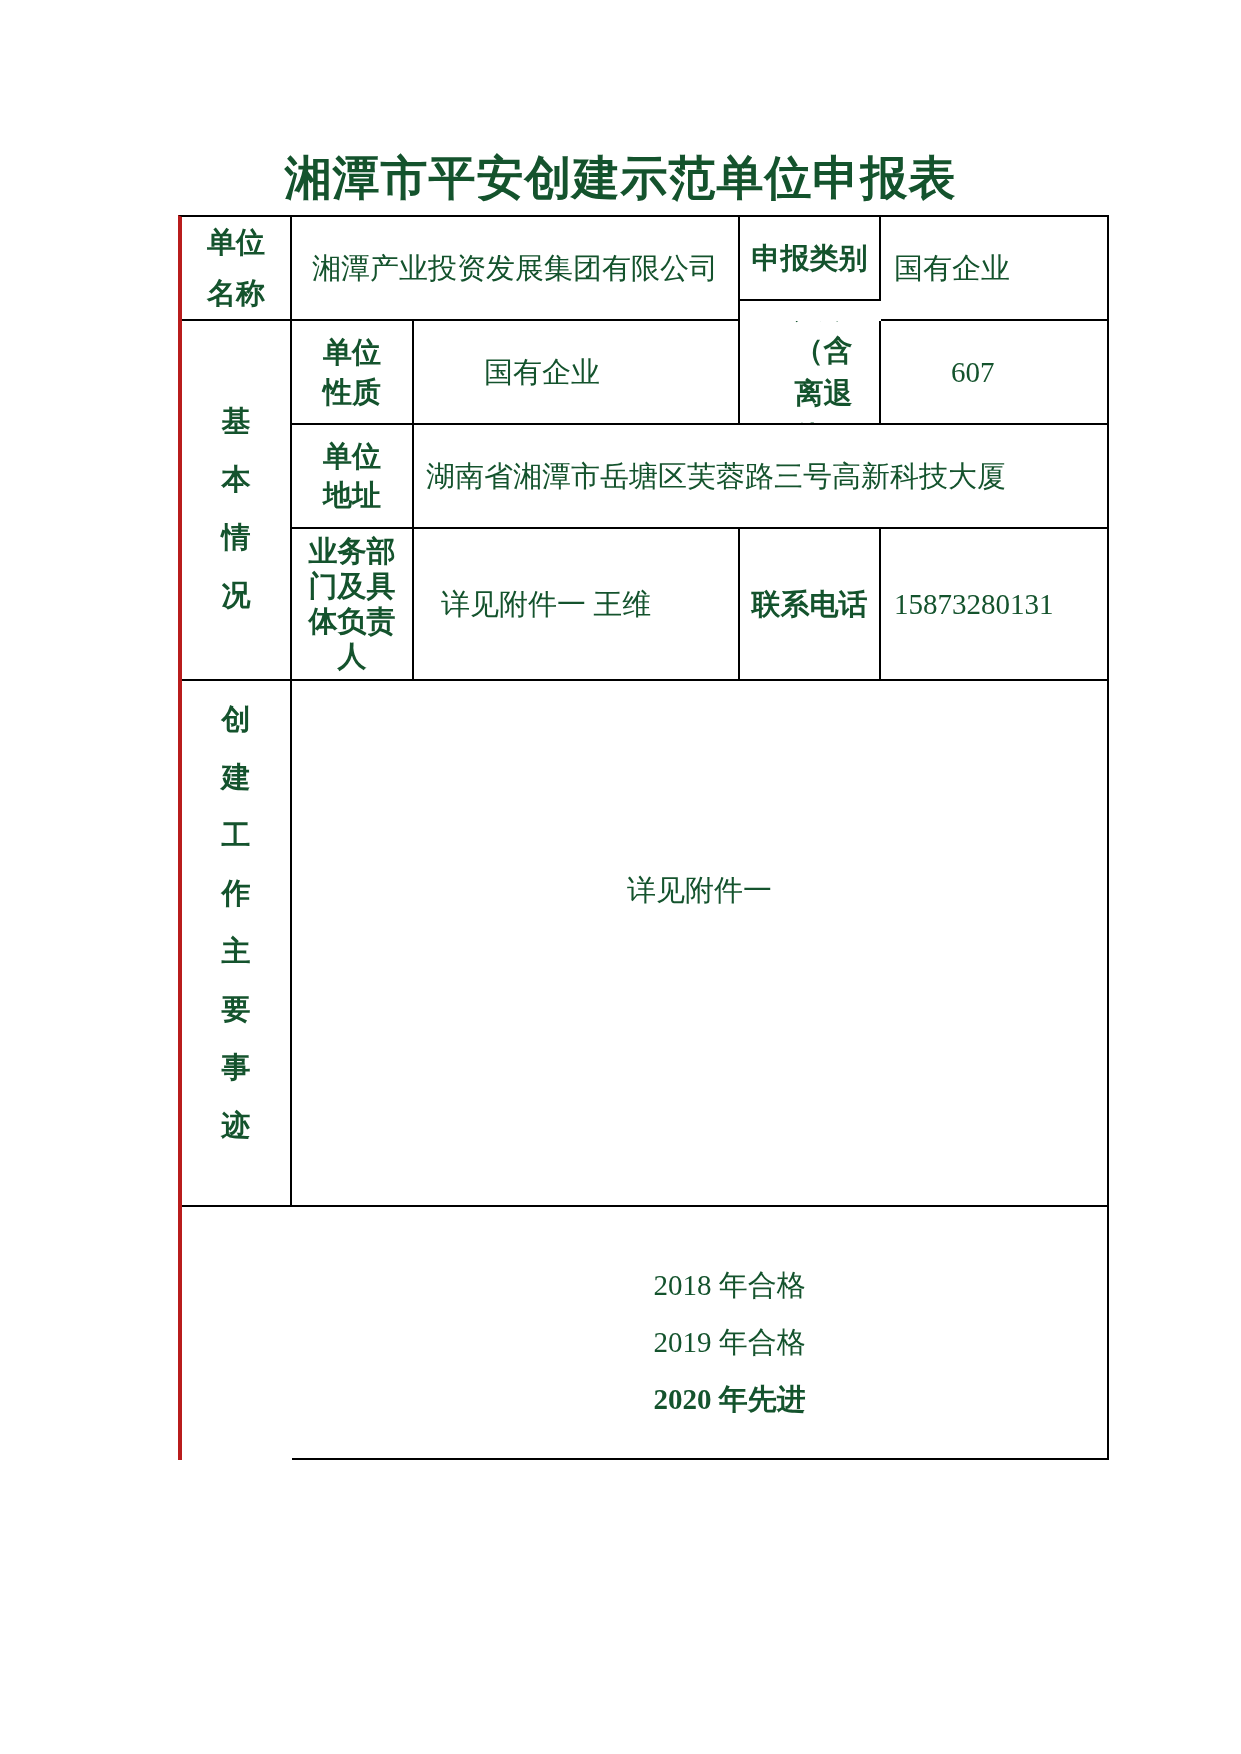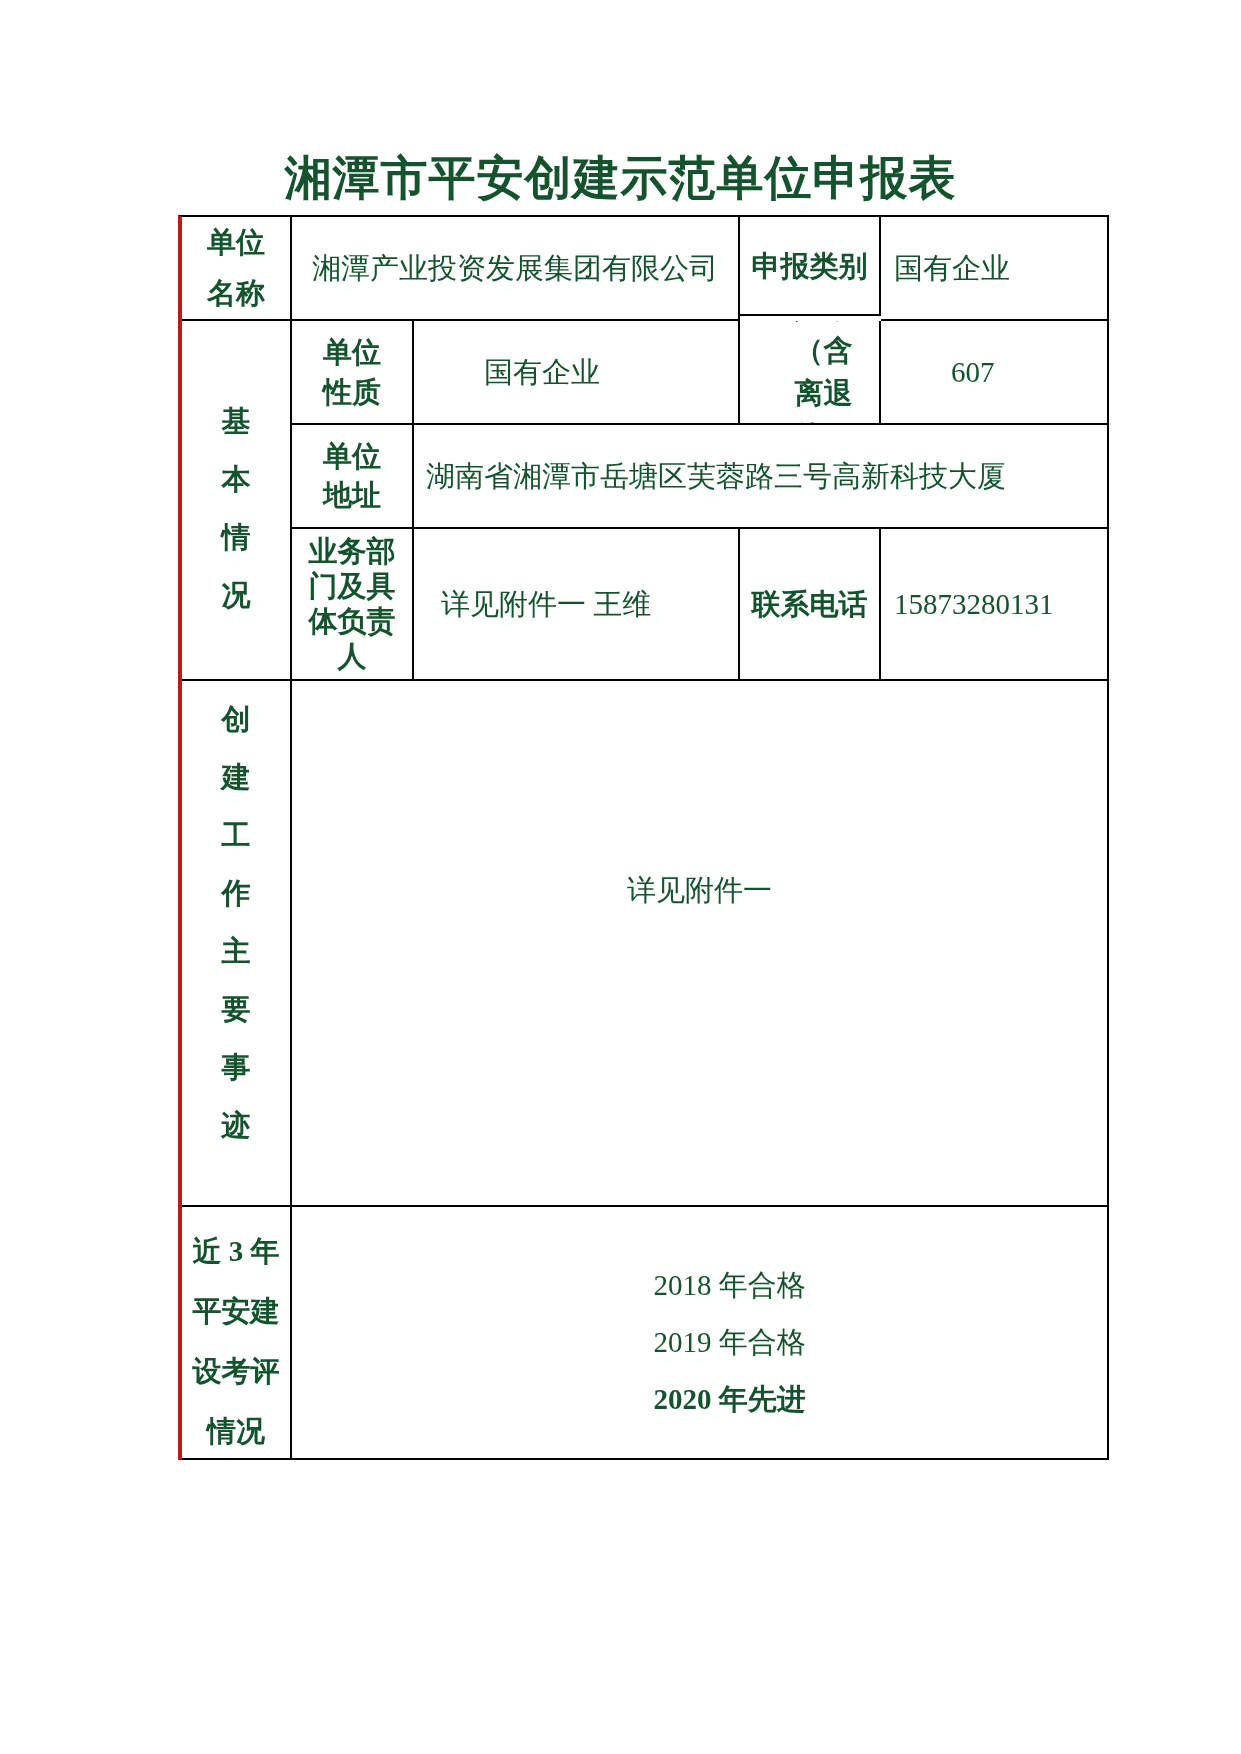--- a/index.html
+++ b/index.html
@@ -56,21 +56,21 @@
 
   <div id="doc-title">湘潭市平安创建示范单位申报表</div>
 
   <div id="form-table">
 
     <div class="cell bold" style="left:0;top:0;width:110px;height:104px;line-height:51px;">
       <span class="ln">单位</span>
       <span class="ln">名称</span>
     </div>
     <div class="cell nowrap" style="left:110px;top:0;width:448px;height:104px;">湘潭产业投资发展集团有限公司</div>
-    <div class="cell bold nowrap" style="left:558px;top:0;width:141px;height:99px;">申报类别</div>
+    <div class="cell bold nowrap" style="left:558px;top:0;width:141px;height:84px;">申报类别</div>
     <div class="cell left-al nowrap" style="left:699px;top:0;width:228px;height:104px;padding-left:13px;">国有企业</div>
 
     <div class="cell bold top-al" style="left:0;top:104px;width:110px;height:360px;line-height:58px;padding-top:71px;">
       <span class="ln">基</span>
       <span class="ln">本</span>
       <span class="ln">情</span>
       <span class="ln">况</span>
     </div>
 
     <div class="cell bold" style="left:110px;top:104px;width:122px;height:104px;line-height:40px;">
@@ -105,26 +105,20 @@
       <span class="ln">建</span>
       <span class="ln">工</span>
       <span class="ln">作</span>
       <span class="ln">主</span>
       <span class="ln">要</span>
       <span class="ln">事</span>
       <span class="ln">迹</span>
     </div>
     <div class="cell top-al nowrap" style="left:110px;top:464px;width:817px;height:526px;line-height:30px;padding-top:194px;">详见附件一</div>
 
-    <div class="cell bold top-al" style="left:0;top:990px;width:110px;height:253px;line-height:60px;padding-top:14px;">
-      <span class="ln nowrap">近 3 年</span>
-      <span class="ln nowrap">平安建</span>
-      <span class="ln nowrap">设考评</span>
-      <span class="ln nowrap">情况</span>
-    </div>
     <div class="cell top-al" style="left:110px;top:990px;width:817px;height:253px;line-height:57px;padding-top:50px;transform:none;">
       <span class="ln nowrap" style="transform:translateX(30px);">2018 年合格</span>
       <span class="ln nowrap" style="transform:translateX(30px);">2019 年合格</span>
       <span class="ln nowrap" style="transform:translateX(30px);font-weight:bold;">2020 年先进</span>
     </div>
 
   </div>
 </div>
 
 </body></html>

